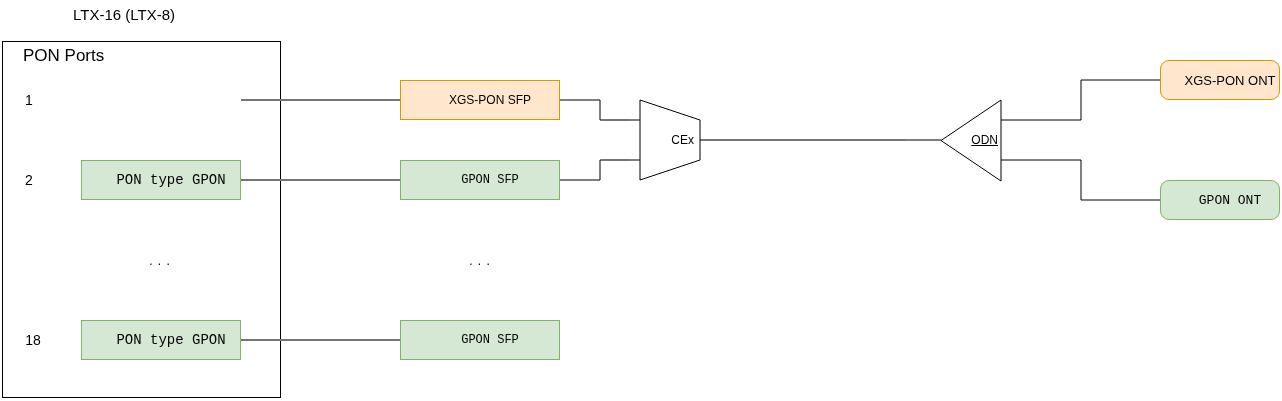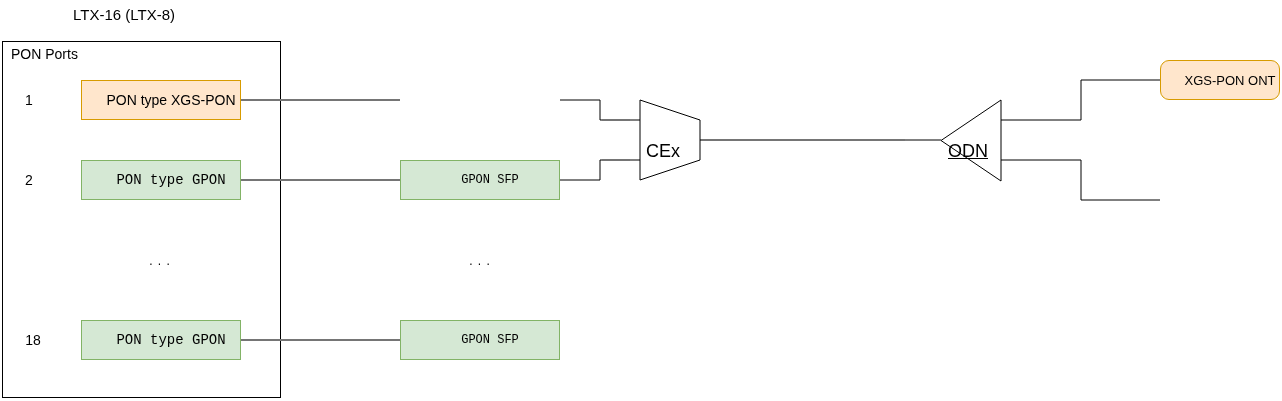--- a/index.html
+++ b/index.html
@@ -10,34 +10,34 @@
   }
   html,body{margin:0;padding:0;background:#ffffff;}
   #canvas{
     position:relative;width:1282px;height:401px;background:#ffffff;
     font-family:"Liberation Sans", sans-serif;color:var(--text);
     overflow:hidden;
   }
   .abs{position:absolute;}
   #diagram-title{left:73px;top:6px;font-size:15px;white-space:nowrap;}
   #pon-panel{left:2px;top:41px;width:277px;height:355px;border:1px solid #000;background:transparent;}
-  #pon-panel-label{left:11px;top:46px;font-size:14px;}
+  #pon-panel-label{left:23px;top:46px;font-size:17px;}
   svg.layer{left:0;top:0;width:1282px;height:401px;pointer-events:none;}
   .gray-line{stroke:var(--connector-gray);stroke-width:2;fill:none;}
   .black-line{stroke:var(--connector-black);stroke-width:1;fill:none;}
   .shape{fill:#ffffff;stroke:#000000;stroke-width:1;}
   .box{display:flex;align-items:center;justify-content:center;text-align:center;box-sizing:border-box;padding-left:20px;}
   .orange{background:var(--xgspon-fill);border:1px solid var(--xgspon-border);}
   .green{background:var(--gpon-fill);border:1px solid var(--gpon-border);font-family:Liberation Mono, monospace;}
   .port-box{left:81px;width:160px;height:40px;font-size:14px;}
   .sfp-box{left:400px;width:160px;height:40px;font-size:12px;}
   .ont-box{left:1160px;width:120px;height:40px;font-size:13px;border-radius:9px;}
   .port-num{font-size:14px;text-align:center;}
   .ellipsis{font-size:12px;text-align:center;width:44px;letter-spacing:1px;}
-  .shape-label{font-size:18px;text-align:left;margin-top:8px;}
+  .shape-label{font-size:12px;text-align:right;}
 </style>
 </head>
 <body>
 
 <div id="canvas">
 
   <div id="pon-panel" class="abs"></div>
 
   <svg class="layer abs" viewBox="0 0 1282 401" xmlns="http://www.w3.org/2000/svg">
 
@@ -61,28 +61,29 @@
     <polygon class="shape" points="941,140.5 1001,100 1001,181"></polygon>
   </svg>
 
   <div id="diagram-title" class="abs">LTX-16 (LTX-8)</div>
   <div id="pon-panel-label" class="abs">PON Ports</div>
 
   <div class="abs port-num" style="left:18px;top:92px;width:22px;">1</div>
   <div class="abs port-num" style="left:18px;top:172px;width:22px;">2</div>
   <div class="abs port-num" style="left:18px;top:332px;width:30px;">18</div>
 
-  <div class="abs box orange port-box" style="top:80px;">PON type XGS-PON</div>
   <div class="abs box green  port-box" style="top:160px;">PON type GPON</div>
   <div class="abs box green  port-box" style="top:320px;">PON type GPON</div>
 
   <div class="abs ellipsis" style="left:138px;top:254px;">. . .</div>
   <div class="abs ellipsis" style="left:458px;top:254px;">. . .</div>
 
+  <div class="abs box orange sfp-box" style="top:80px;">XGS-PON SFP</div>
   <div class="abs box green  sfp-box" style="top:160px;">GPON SFP</div>
   <div class="abs box green  sfp-box" style="top:320px;">GPON SFP</div>
 
   <div class="abs shape-label" style="left:646px;top:133px;width:48px;">CEx</div>
   <div class="abs shape-label" style="left:948px;top:133px;width:50px;text-decoration:underline;">ODN</div>
 
   <div class="abs box orange ont-box" style="top:60px;">XGS-PON ONT</div>
+  <div class="abs box green  ont-box" style="top:180px;">GPON ONT</div>
 
 </div>
 
 </body></html>

